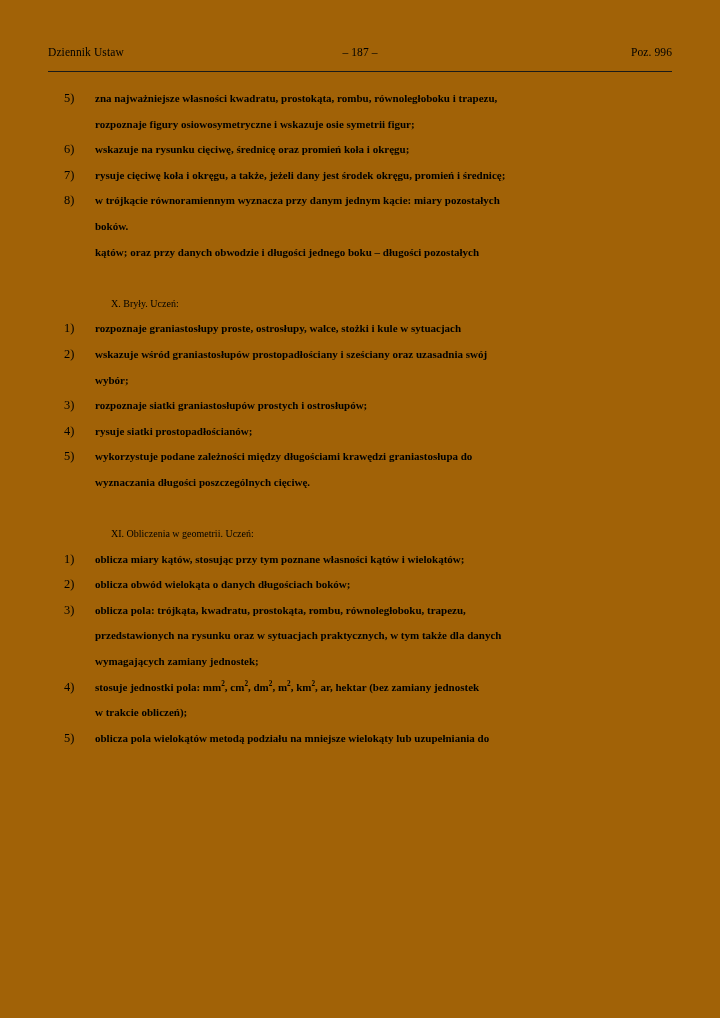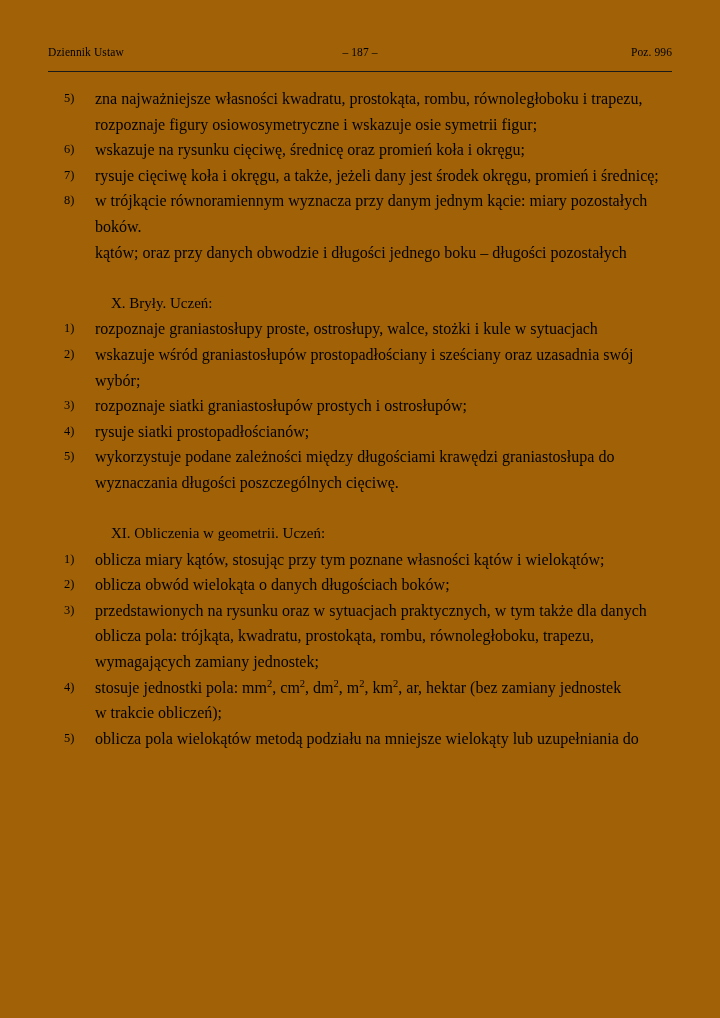--- a/index.html
+++ b/index.html
@@ -60,36 +60,37 @@
   .item-num {
     width: 47px;
     flex: 0 0 47px;
     font-size: 12.4px;
     line-height: 25.6px;
     text-align: left;
     padding-left: 16px;
   }
   .item-body {
     flex: 1 1 auto;
-    font-size: 16px;
+    font-size: 11px;
     line-height: 25.6px;
     text-align: justify;
     text-justify: inter-word;
     hyphens: none;
+    font-weight: bold;
   }
   .item-body > p {
     margin: 0;
     text-align: justify;
   }
   .item-body > p:last-child {
     text-align: left;
   }
 
   .section-head {
-    font-size: 15px;
+    font-size: 10px;
     line-height: 25.6px;
     padding-left: 63px;
     margin: 0;
   }
 
   .spacer-line { height: 25.6px; }
 
   sup {
     font-size: 0.66em;
     vertical-align: super;
@@ -188,22 +189,22 @@
       </div>
       <div class="item">
         <div class="item-num">2)</div>
         <div class="item-body">
           <p>oblicza obwód wielokąta o danych długościach boków;</p>
         </div>
       </div>
       <div class="item">
         <div class="item-num">3)</div>
         <div class="item-body">
+          <p>oblicza pola: trójkąta, kwadratu, prostokąta, rombu, równoległoboku, trapezu,</p>
           <p>przedstawionych na rysunku oraz w sytuacjach praktycznych, w tym także dla danych</p>
-          <p>oblicza pola: trójkąta, kwadratu, prostokąta, rombu, równoległoboku, trapezu,</p>
           <p>wymagających zamiany jednostek;</p>
         </div>
       </div>
       <div class="item">
         <div class="item-num">4)</div>
         <div class="item-body">
           <p>stosuje jednostki pola: mm<sup>2</sup>, cm<sup>2</sup>, dm<sup>2</sup>, m<sup>2</sup>, km<sup>2</sup>, ar, hektar (bez zamiany jednostek</p>
           <p>w trakcie obliczeń);</p>
         </div>
       </div>

